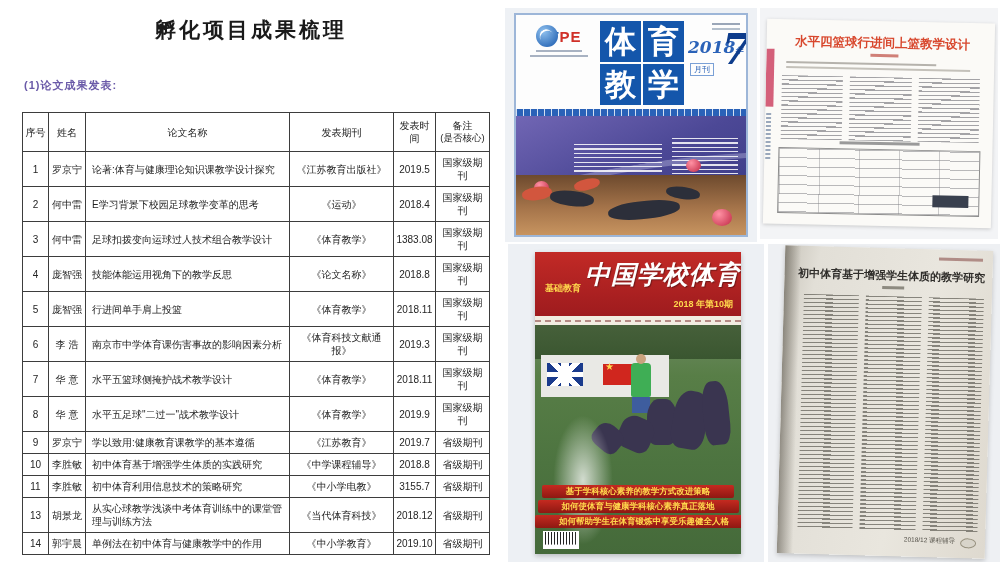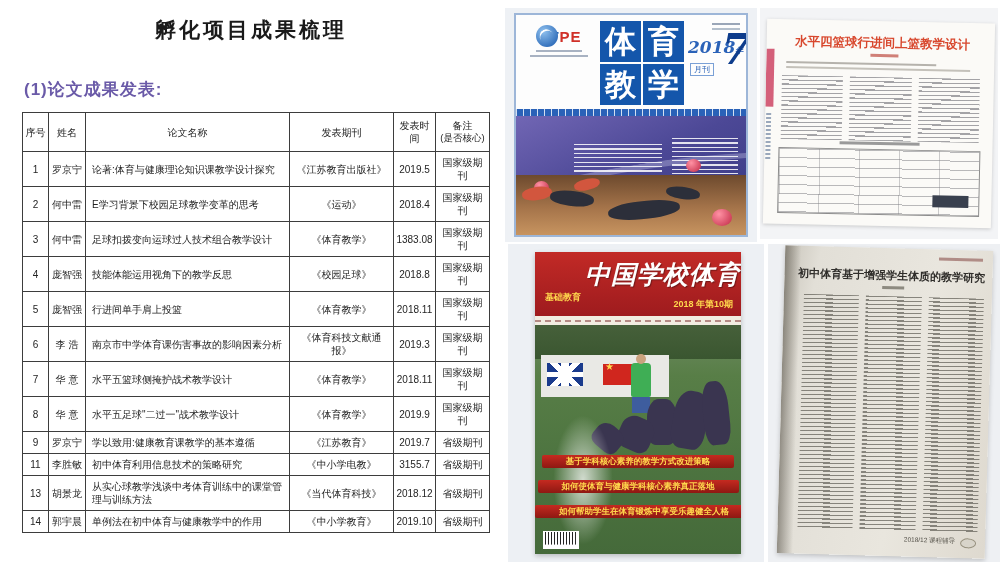--- a/index.html
+++ b/index.html
@@ -5,21 +5,21 @@
   * { margin:0; padding:0; box-sizing:border-box; }
   html,body { background:#ffffff; }
   #stage { position:relative; width:1000px; height:562px; background:#fff; overflow:hidden;
            font-family:"Liberation Sans", sans-serif; }
 
   
   .doc { position:absolute; left:0; top:0; width:502px; height:412px; background:#fff; }
   .doc-title { position:absolute; top:16px; left:0; width:100%; text-align:center;
                font-family:"DejaVu Serif", serif; font-weight:bold; font-size:21px;
                letter-spacing:3px; color:#1a1a1a; }
-  .section-head { position:absolute; top:78px; left:24px; font-size:17px; font-weight:bold;
+  .section-head { position:absolute; top:78px; left:24px; font-size:11px; font-weight:bold;
                   color:#6a5aa8; letter-spacing:1px; }
   table.pub { position:absolute; top:112px; left:22px; width:467px; border-collapse:collapse;
               table-layout:fixed; font-size:10px; color:#242424; }
   table.pub th, table.pub td { border:1px solid #3d3d3d; padding:4px 2px; text-align:center;
               font-weight:normal; line-height:1.3; overflow:hidden; }
   table.pub th { padding:6px 2px; }
   table.pub td.l { text-align:left; padding-left:6px; }
   .th-sub { font-size:9.5px; }
 
   
@@ -95,21 +95,21 @@
 
   
   .photoC { left:508px; top:244px; width:256px; height:318px; background:#edf0f4; }
   .coverC { position:absolute; left:27px; top:8px; width:206px; height:302px; background:#fff;
             box-shadow:0 2px 5px rgba(0,0,0,.22); overflow:hidden; }
   .headC { position:absolute; left:0; top:0; width:100%; height:64px;
            background:linear-gradient(#c22a26,#9e1b1e); }
   .titleC { position:absolute; left:0; top:6px; width:100%; text-align:right; color:#fff;
             font-family:"DejaVu Serif", serif; font-weight:bold; font-style:italic; font-size:25px;
             letter-spacing:1px; white-space:nowrap; text-shadow:1px 1px 1px rgba(0,0,0,.35); }
-  .subC { position:absolute; left:10px; bottom:12px; color:#ffd84d; font-size:9px; font-weight:bold; }
+  .subC { position:absolute; left:10px; bottom:21px; color:#ffd84d; font-size:9px; font-weight:bold; }
   .issueC { position:absolute; right:8px; bottom:5px; color:#ffd84d; font-size:9px; font-weight:bold; }
   .stripC { position:absolute; left:0; top:64px; width:100%; height:9px; background:#f1ece0;
             background-image:repeating-linear-gradient(to right, rgba(120,40,40,.5) 0 6px, transparent 6px 10px);
             background-size:100% 2px; background-position:0 3.5px; background-repeat:no-repeat; }
   .fieldC { position:absolute; left:0; top:73px; width:100%; height:229px;
             background:linear-gradient(#6d8a62 0%, #587e47 22%, #4d7440 60%, #456a3a 100%); }
   .hedgeC { position:absolute; left:0; top:0; width:100%; height:34px;
             background:linear-gradient(#46603a,#3a5630); }
   .wallC { position:absolute; left:6px; top:30px; width:128px; height:42px; background:#e9e9e5; }
   .ukflag { position:absolute; left:6px; top:8px; width:36px; height:23px; background:#1a3b8c; overflow:hidden; }
@@ -125,21 +125,21 @@
         linear-gradient(to right, transparent 45%, #c8102e 45% 55%, transparent 55%); }
   .cnflag { position:absolute; left:62px; top:9px; width:32px; height:21px; background:#d0261e; }
   .cnflag span { position:absolute; left:2px; top:-3px; color:#ffd84d; font-size:10px; }
   .refC { position:absolute; left:96px; top:38px; width:20px; height:34px; background:#3fae55; border-radius:4px 4px 2px 2px; }
   .refC::before { content:""; position:absolute; left:5px; top:-9px; width:10px; height:10px; border-radius:50%; background:#caa27e; }
   .refC::after { content:""; position:absolute; left:1px; bottom:-16px; width:18px; height:16px; background:#3e5d9e; }
   .playC { position:absolute; background:#3a3550; border-radius:40% 40% 30% 30%; }
   .flareC { position:absolute; left:18px; top:90px; width:60px; height:130px;
             background:radial-gradient(ellipse at center, rgba(255,255,255,.75), rgba(255,255,255,0) 70%); }
   .headlinesC { position:absolute; left:0; bottom:24px; width:100%; }
-  .hlC { display:table; margin:12px auto; height:13px; background:linear-gradient(#c52a20,#8e1812);
+  .hlC { display:table; margin:2px auto; height:13px; background:linear-gradient(#c52a20,#8e1812);
          color:#ffd84d; font-size:8.5px; line-height:13px; padding:0 24px; border-radius:2px;
          white-space:nowrap; font-weight:bold; }
   .barcodeC { position:absolute; left:8px; bottom:5px; width:36px; height:18px; background:#fff;
          background-image:repeating-linear-gradient(to right, #222 0 1px, transparent 1px 3px);
          background-size:86% 70%; background-position:2px 1px; background-repeat:no-repeat; }
 
   
   .photoD { left:768px; top:244px; width:232px; height:318px; background:#eef0f3; }
   .pageD { position:absolute; left:13px; top:4px; width:208px; height:308px;
            background:linear-gradient(100deg,#c9c5bb 0%, #e2dfd7 14%, #e9e6de 60%, #ded9cf 100%);
@@ -213,21 +213,21 @@
             <td class="l">足球扣拨变向运球过人技术组合教学设计</td>
             <td>《体育教学》</td>
             <td>1383.08</td>
             <td>国家级期刊</td>
           </tr>
 
           <tr>
             <td>4</td>
             <td>庞智强</td>
             <td class="l">技能体能运用视角下的教学反思</td>
-            <td>《校园足球》</td>
+            <td>《论文名称》</td>
             <td>2018.8</td>
             <td>国家级期刊</td>
           </tr>
 
           <tr>
             <td>5</td>
             <td>庞智强</td>
             <td class="l">行进间单手肩上投篮</td>
             <td>《体育教学》</td>
             <td>2018.11</td>
@@ -263,20 +263,28 @@
 
           <tr>
             <td>9</td>
             <td>罗京宁</td>
             <td class="l">学以致用:健康教育课教学的基本遵循</td>
             <td>《江苏教育》</td>
             <td>2019.7</td>
             <td>省级期刊</td>
           </tr>
 
+          <tr>
+            <td>10</td>
+            <td>李胜敏</td>
+            <td class="l">初中体育基于增强学生体质的实践研究</td>
+            <td>《中学课程辅导》</td>
+            <td>2018.8</td>
+            <td>省级期刊</td>
+          </tr>
 
           <tr>
             <td>11</td>
             <td>李胜敏</td>
             <td class="l">初中体育利用信息技术的策略研究</td>
             <td>《中小学电教》</td>
             <td>3155.7</td>
             <td>省级期刊</td>
           </tr>
 

